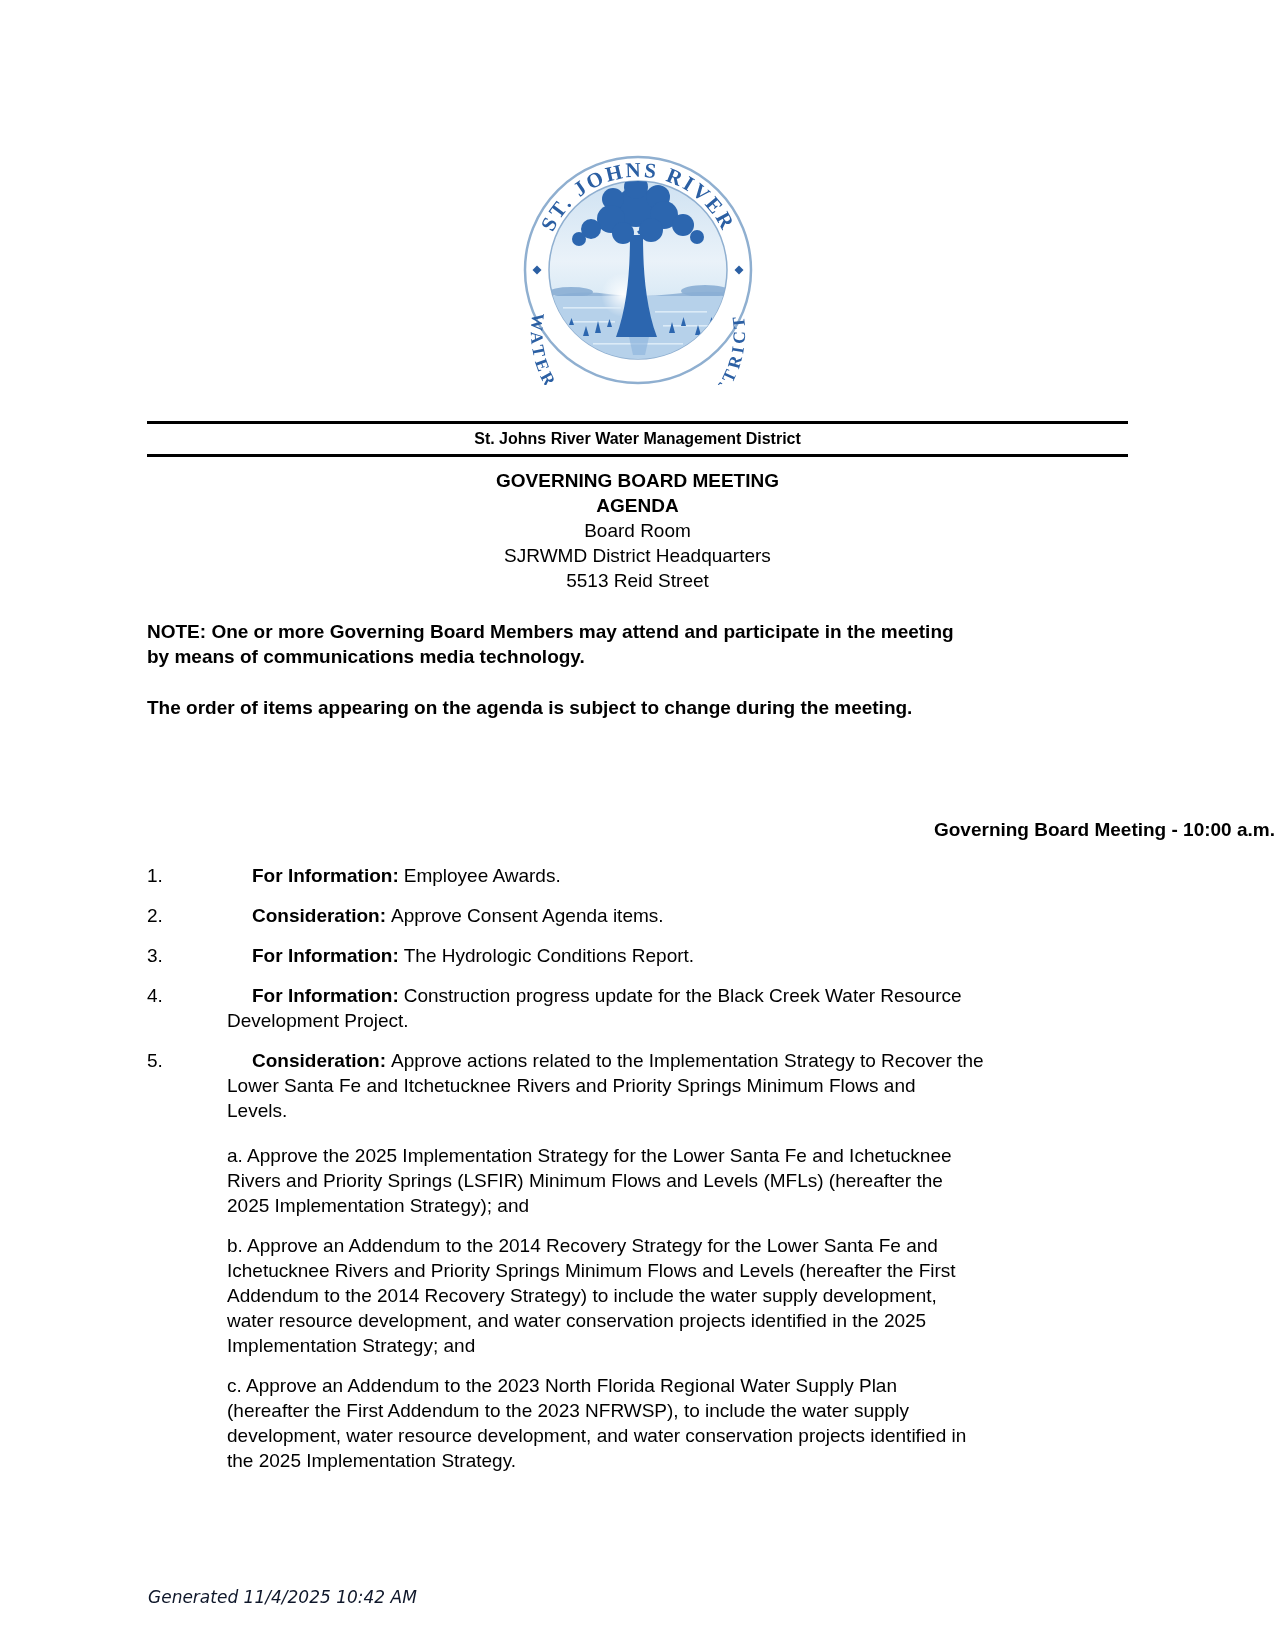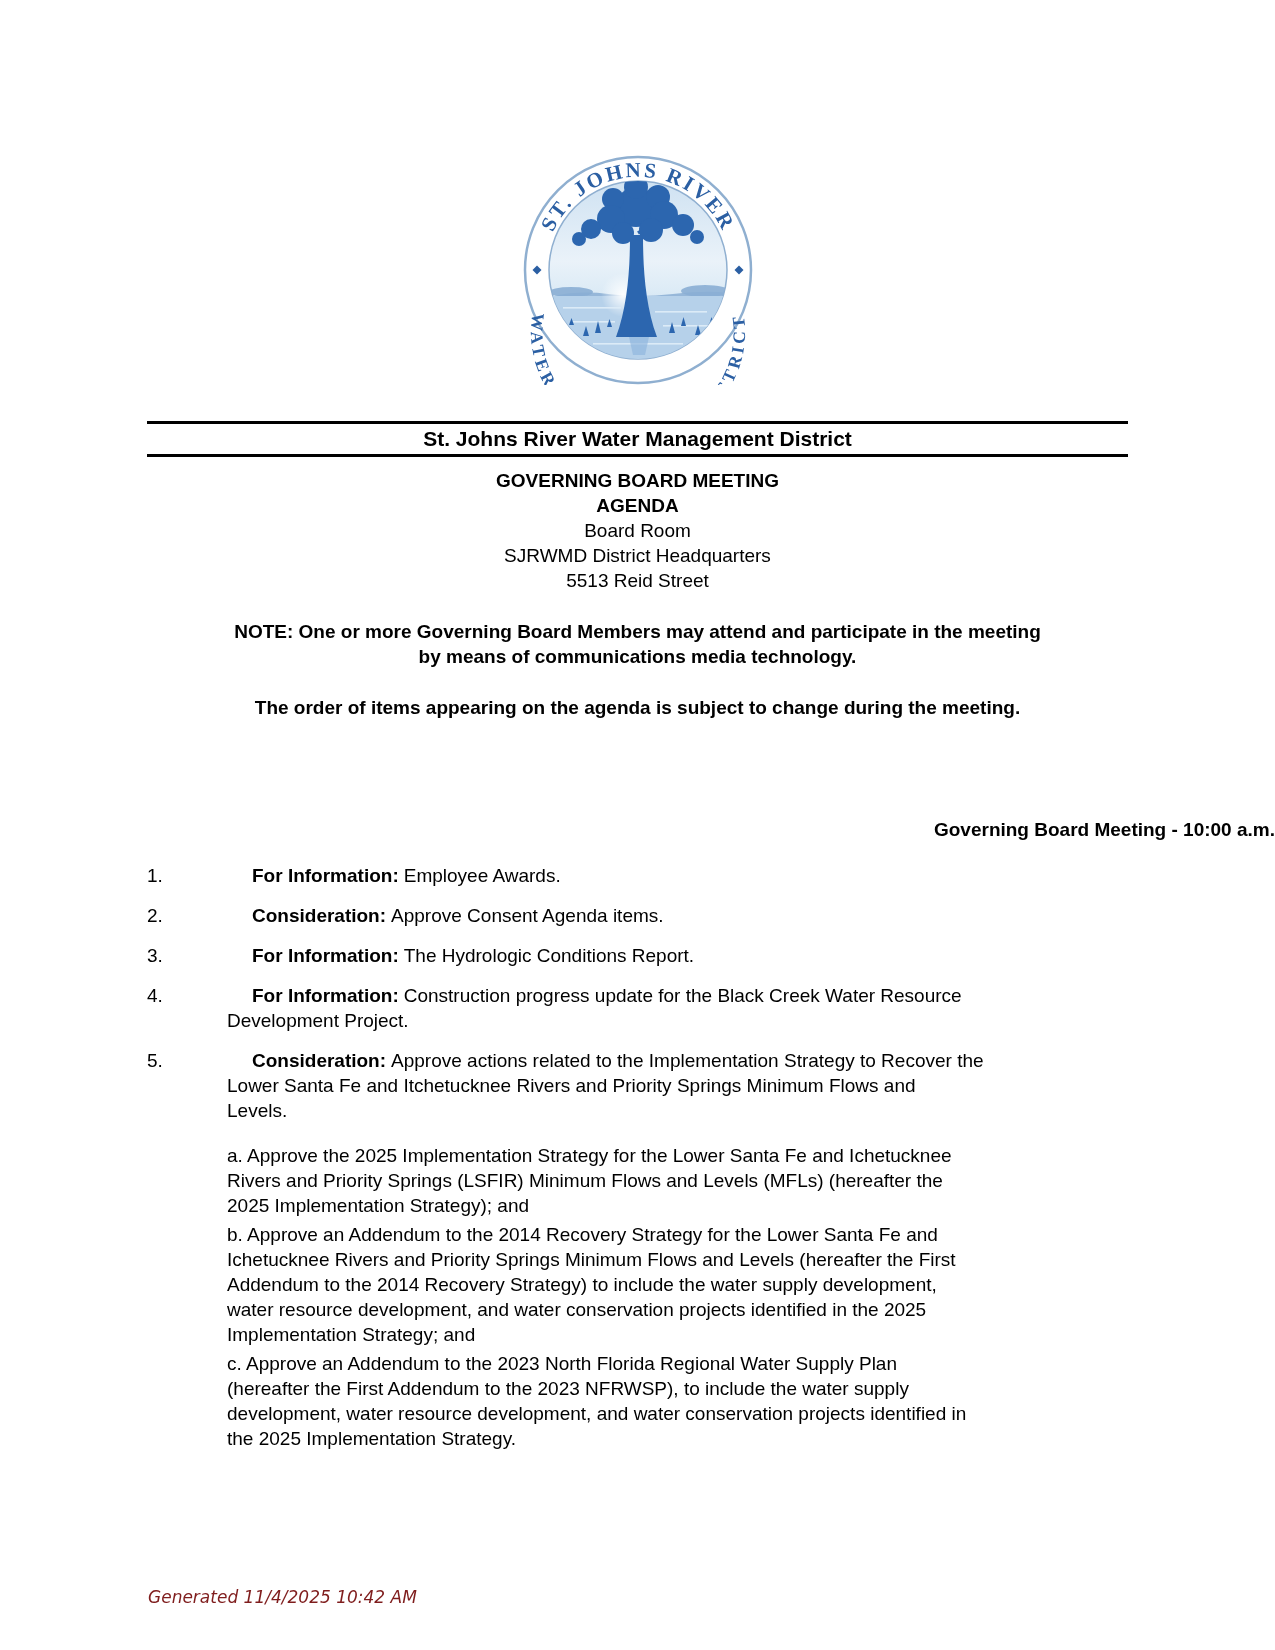--- a/index.html
+++ b/index.html
@@ -12,47 +12,47 @@
   }
   .logo-row { padding-top:155px; text-align:center; }
   .logo-row svg { display:inline-block; }
 
   .title-band {
     margin:30px 147px 0 147px;
     border-top:3px solid #000;
     border-bottom:3px solid #000;
     text-align:center;
   }
-  .org-title { font-weight:bold; font-size:21px; line-height:27px; padding:1px 0 2px 0; }
+  .org-title { font-weight:bold; font-size:16px; line-height:27px; padding:1px 0 2px 0; }
 
   .meeting-head { margin-top:11px; text-align:center; }
   .meeting-head div { line-height:25px; white-space:pre-wrap; }
   .bold { font-weight:bold; }
 
   .notice {
     margin:26px 147px 0 147px;
-    font-weight:bold; white-space:pre-wrap;text-align:center;
+    font-weight:bold; white-space:pre-wrap;
   }
   .section-heading {
     margin-top:97px; text-align:right;
     font-weight:bold; font-size:19px; line-height:25px;
   }
   .agenda-list { margin:21px 147px 0 147px; }
   .item { display:flex; margin-bottom:15px; }
   .item .num { flex:0 0 80px; }
   .item .itext { flex:1; }
   .item .itext > b { margin-right:5px;margin-left:25px; }
   .item .itext .t { white-space:pre-wrap; }
-  .subitem { white-space:pre-wrap; margin-top:4px; }
+  .subitem { white-space:pre-wrap; margin-top:15px; }
   .itext p.subitem:first-of-type { margin-top:20px; }
 
   .footer-generated {
     position:absolute; left:148px; top:1585px;
     font-family:"DejaVu Sans", sans-serif;
-    font-style:italic; font-size:17px; color:#7f1d1d;
+    font-style:italic; font-size:17px; color:#0f172a;
   }
 </style>
 </head>
 <body>
 
 <div class="page">
 
   <div class="logo-row">
     <svg width="230" height="230" viewBox="0 0 230 230" aria-hidden="true">
       <defs>

